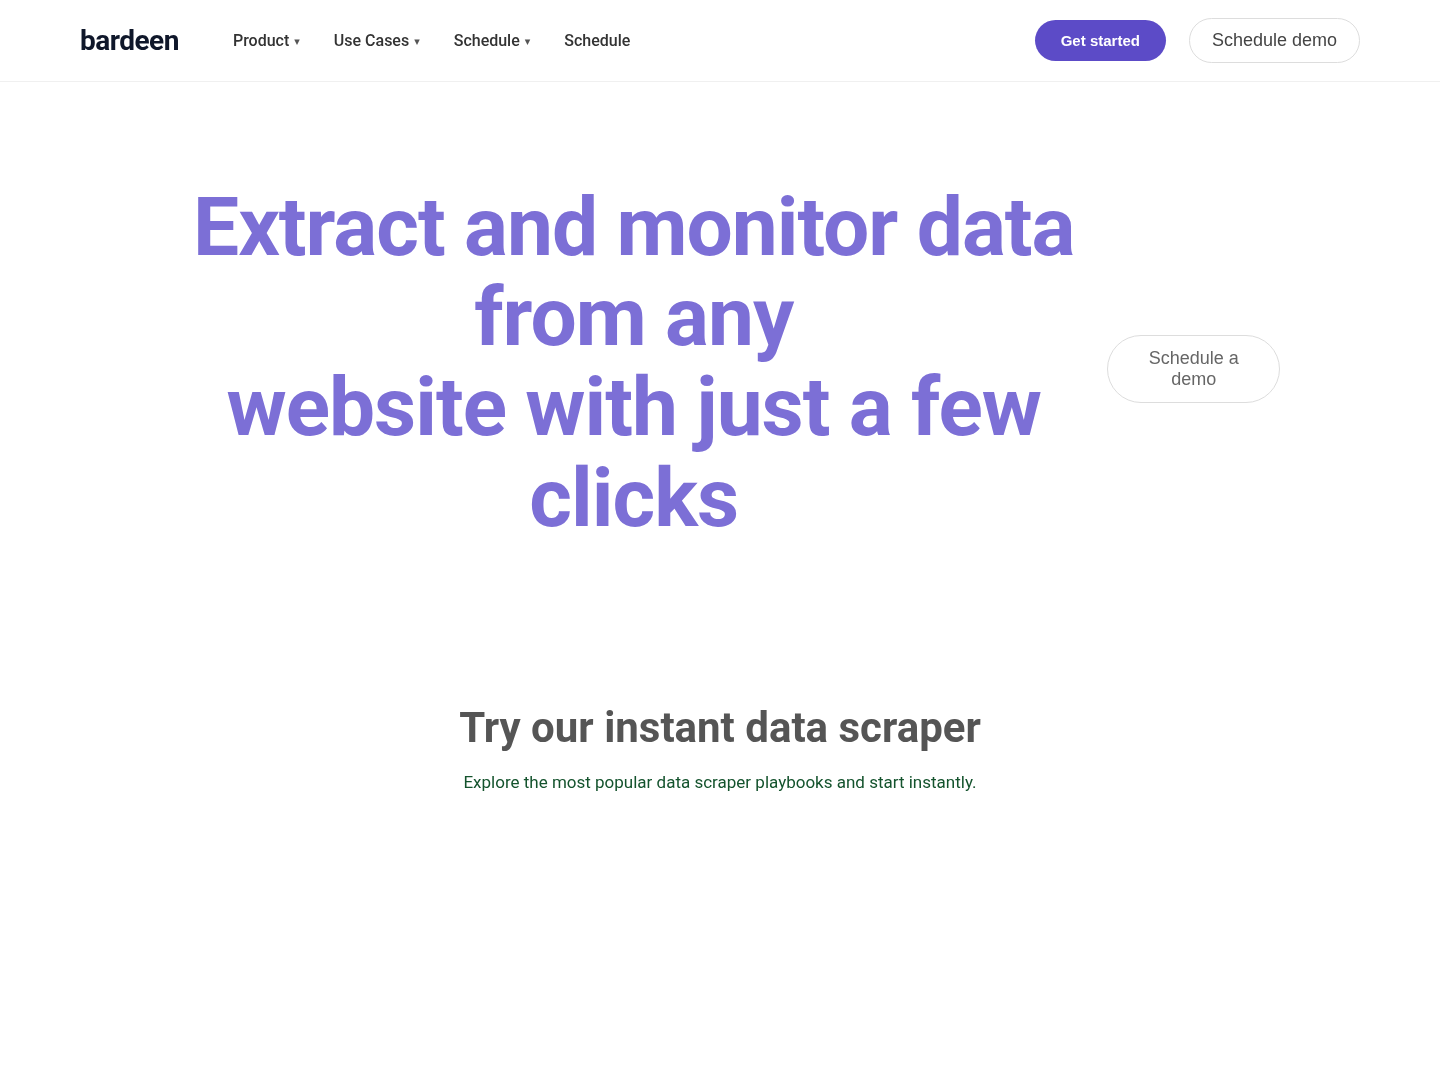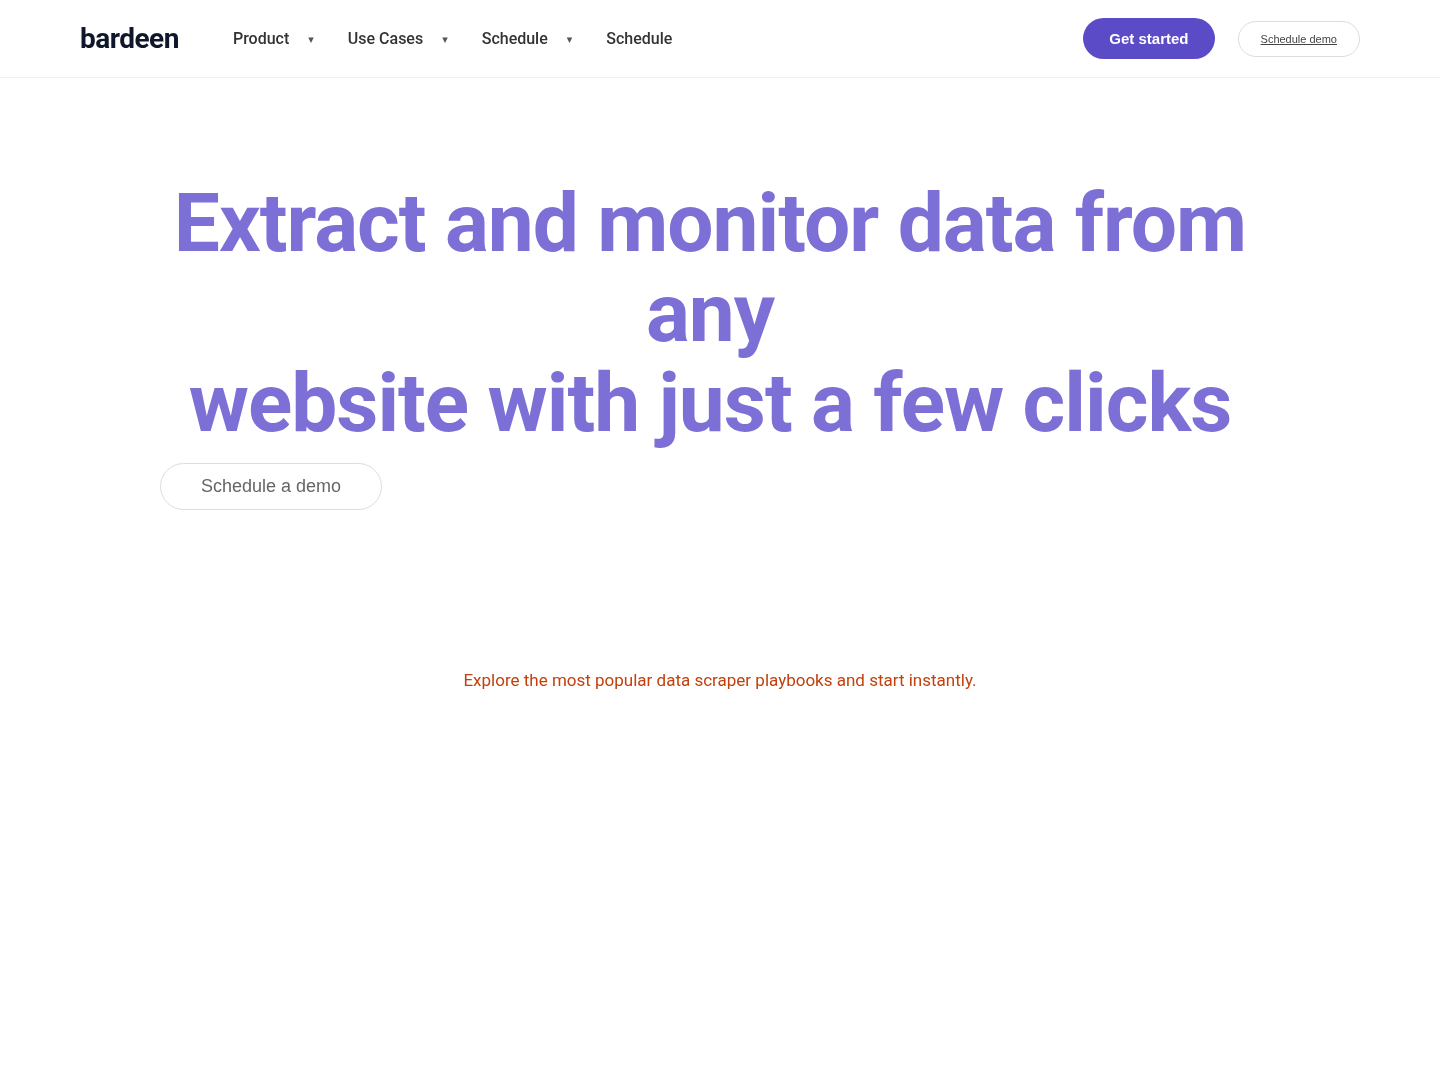--- a/index.html
+++ b/index.html
@@ -46,21 +46,21 @@
 
     .nav-links {
       display: flex;
       align-items: center;
       gap: 6px;
     }
 
     .nav-item {
       display: flex;
       align-items: center;
-      gap: 19px;
+      gap: 5px;
       padding: 8px 14px;
       font-size: 16px;
       font-weight: 500;
       color: #333;
       cursor: pointer;
       border-radius: 8px;
       transition: background 0.15s;
       white-space: nowrap;
     }
 
@@ -87,31 +87,30 @@
       cursor: pointer;
       transition: background 0.2s;
     }
 
     .btn-schedule-demo-nav {
       background: #ffffff;
       color: #444;
       border: 1.5px solid #ddd;
       border-radius: 50px;
       padding: 11px 22px;
-      font-size: 11px;
+      font-size: 18px;
       font-weight: 500;
       cursor: pointer;
       transition: border-color 0.2s;
-      text-decoration: underline;
     }
 
     
     .hero {
       display: flex;
-      flex-direction: column;
+      flex-direction: row;
       text-align: center;
       padding: 100px 160px 80px;
     }
 
     .hero-title {
       font-size: 82px;
       font-weight: 700;
       color: #7c6fd6;
       line-height: 1.1;
       letter-spacing: -1px;
@@ -186,21 +185,21 @@
 
     .section-title {
       font-size: 42px;
       font-weight: 700;
       color: #555;
       margin-bottom: 20px;
     }
 
     .section-subtitle {
       font-size: 17px;
-      color: #c2410c;
+      color: #14532d;
       font-weight: 400;
     }
   </style>
 </head>
 <body>
 
 <nav>
   <div class="nav-left">
     <a class="logo">bardeen</a>
     <div class="nav-links">
@@ -233,14 +232,15 @@
     <span>website with just a few clicks</span>
   </h1>
 
 
   <div class="hero-buttons">
     <button class="btn-secondary">Schedule a demo</button>
   </div>
 </section>
 
 <section class="section-scraper">
+  <h2 class="section-title">Try our instant data scraper</h2>
   <p class="section-subtitle">Explore the most popular data scraper playbooks and start instantly.</p>
 </section>
 
 </body></html>

